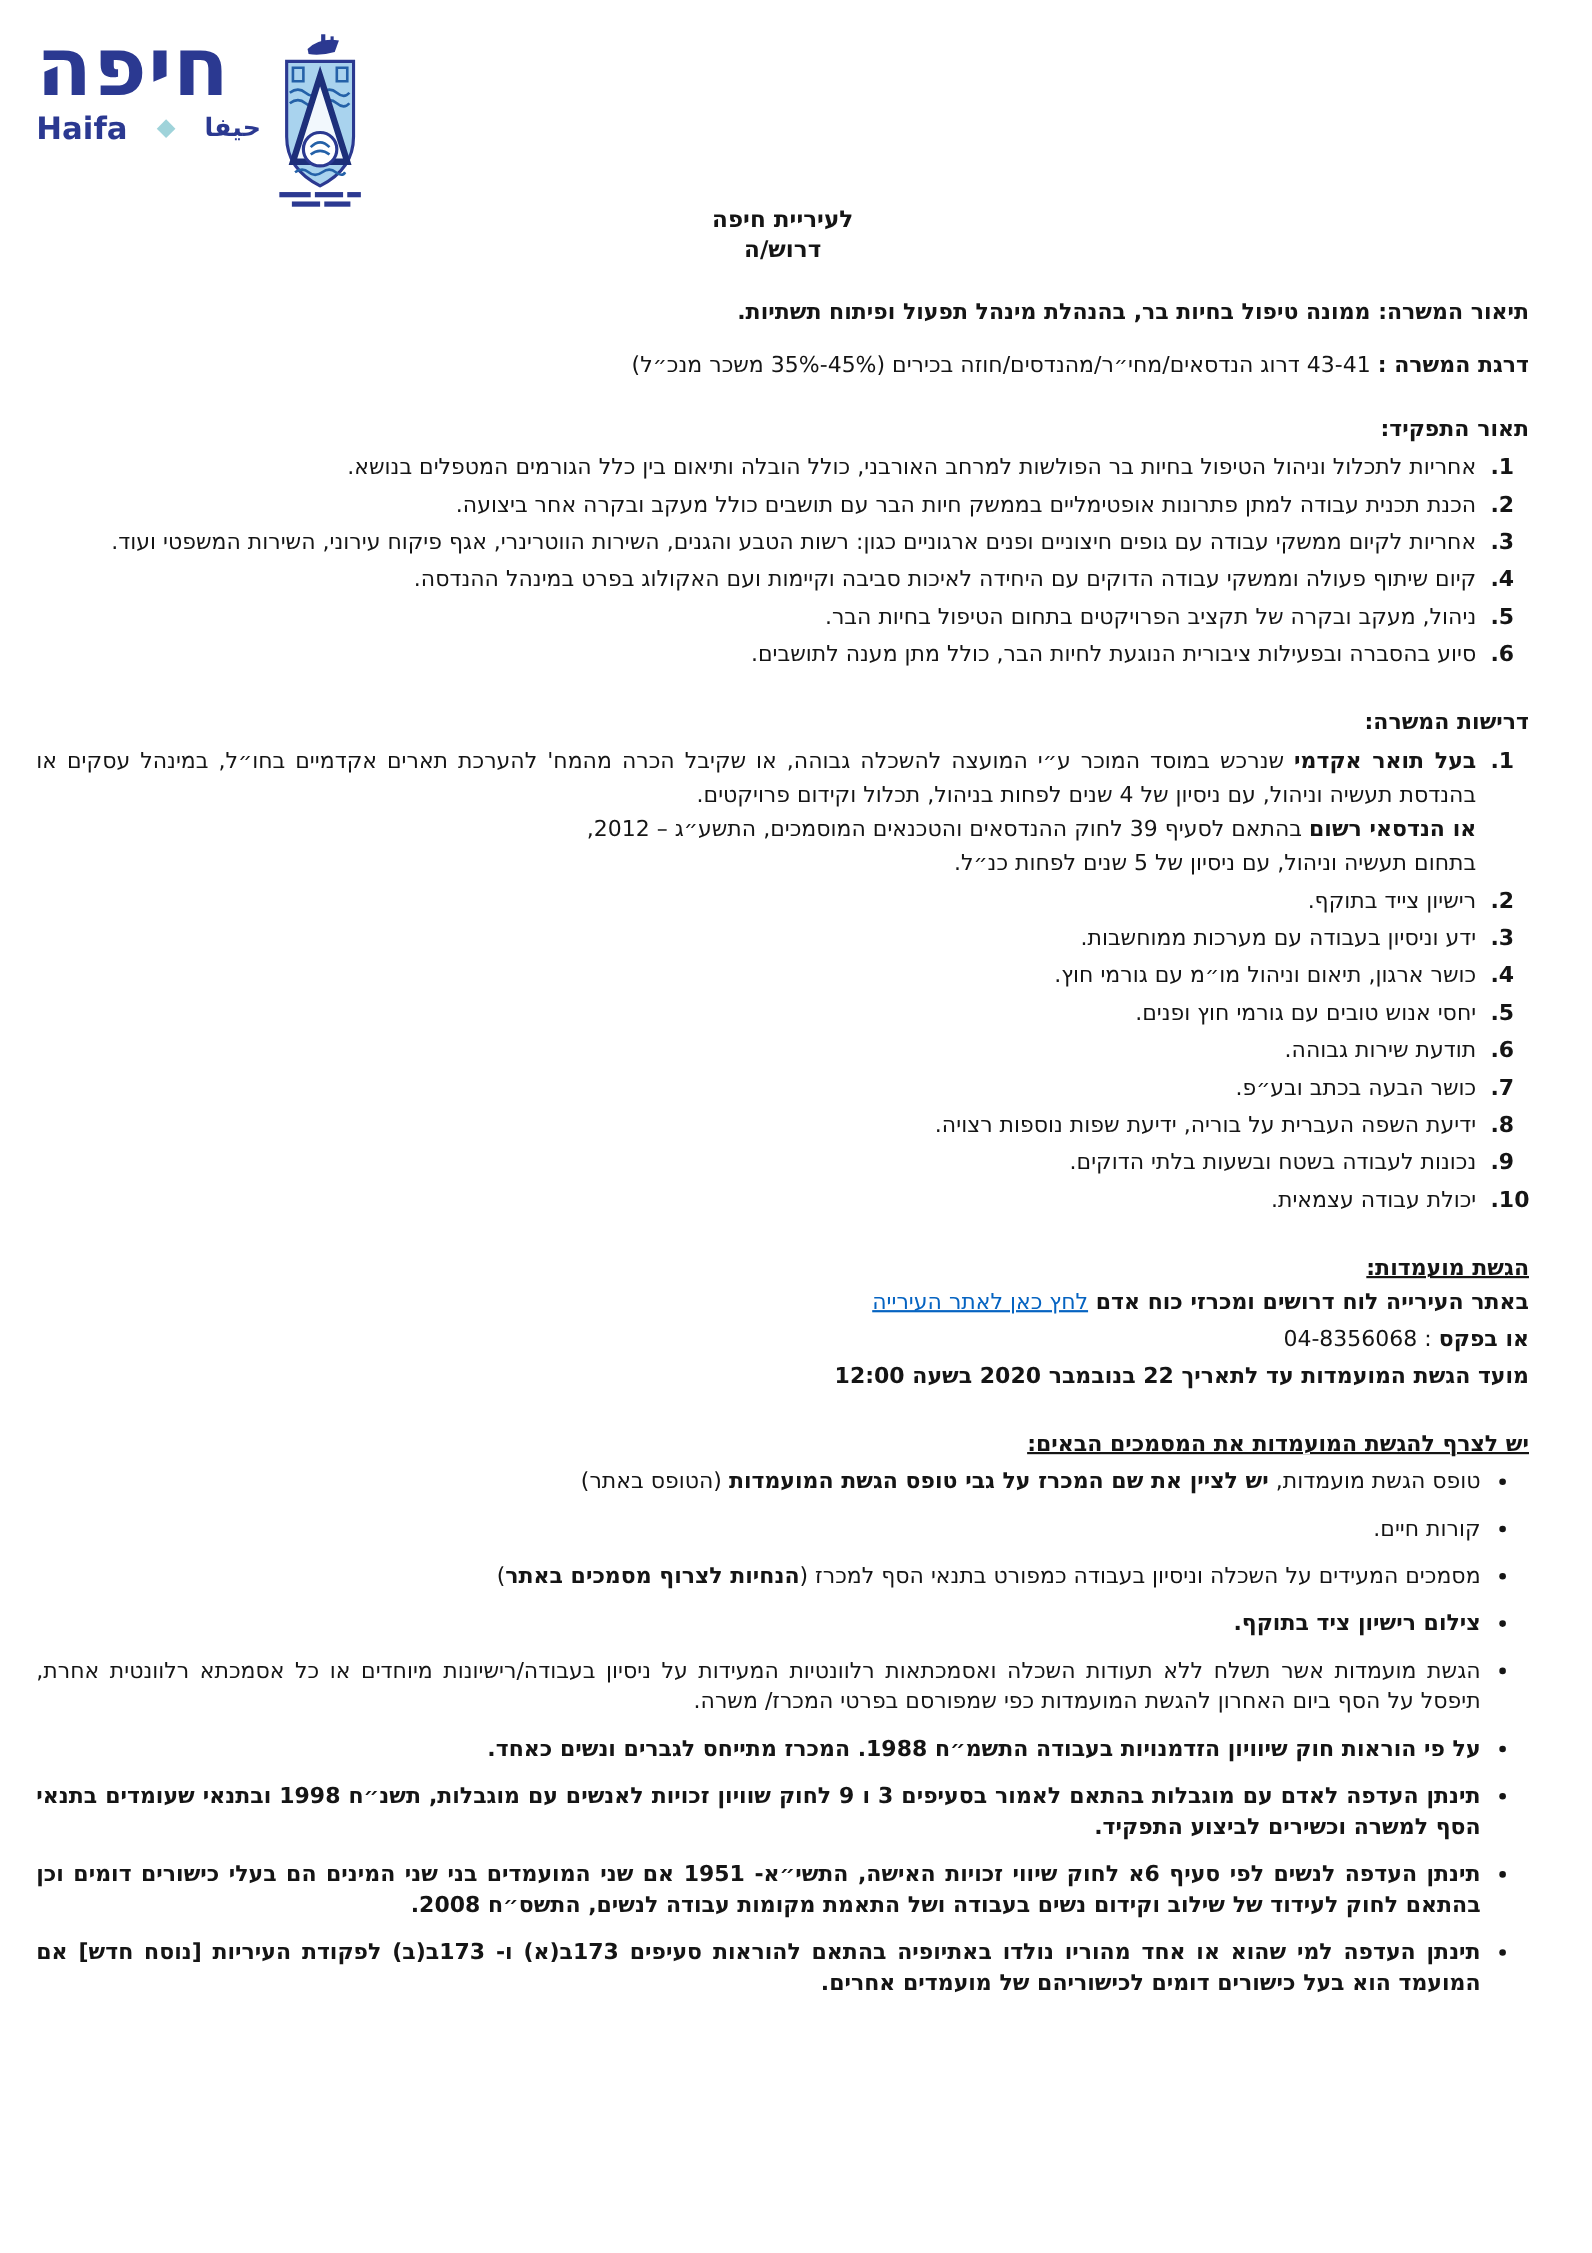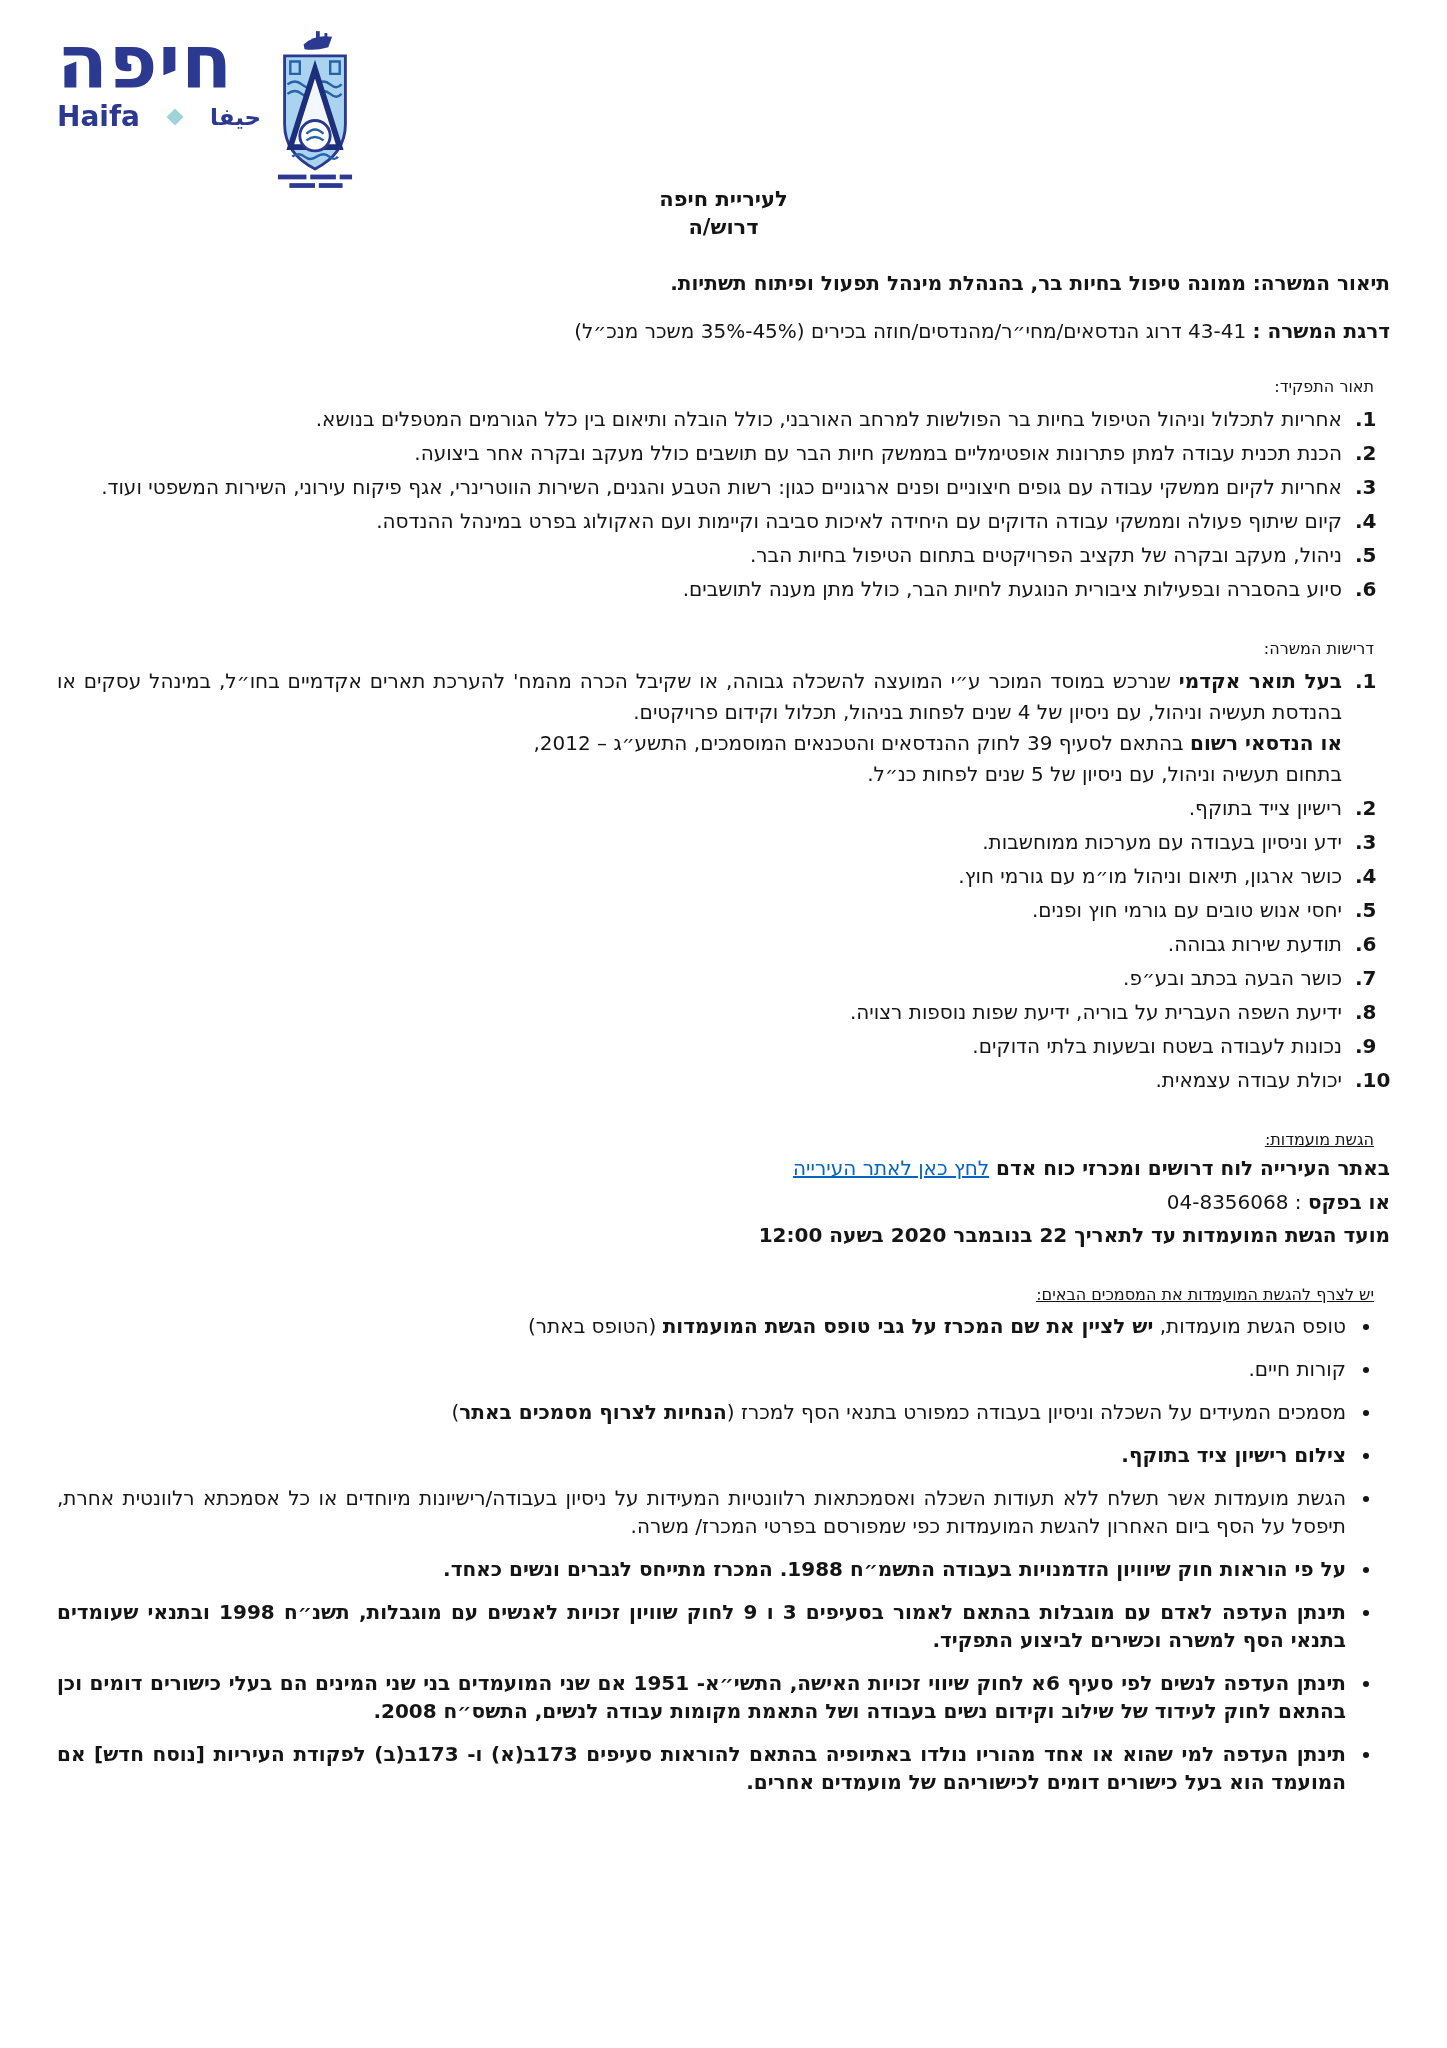--- a/index.html
+++ b/index.html
@@ -1,37 +1,37 @@
 <!DOCTYPE html>
 <html lang="he"><head>
 <meta charset="utf-8">
 <style>
   html,body{margin:0;padding:0;background:#ffffff;}
   body{width:1447px;height:2048px;font-family:"DejaVu Sans",sans-serif;color:#151515;}
-  .page{box-sizing:border-box;width:1447px;height:2048px;padding:26px 57px 0 57px;overflow:hidden;background:#fff;}
+  .page{box-sizing:border-box;width:1447px;height:2048px;padding:26px 57px 0 33px;overflow:hidden;background:#fff;}
 
   
   .letterhead{position:relative;height:156px;}
   .logo{position:absolute;left:0;top:0;direction:ltr;display:flex;align-items:flex-start;gap:16px;}
   .logo-hebrew{font-size:74px;font-weight:700;color:#2b3991;line-height:0.95;letter-spacing:1px;}
   .logo-sub{direction:ltr;display:flex;align-items:center;gap:29px;margin-top:4px;color:#2b3991;font-weight:700;font-size:28px;}
   .logo-diamond{width:12px;height:12px;background:#9fd3da;transform:rotate(45deg);display:inline-block;}
   .logo-arabic{font-size:23px;}
   .emblem{margin-top:2px;}
 
   
   .center-head{text-align:center;font-weight:700;font-size:21px;line-height:1.32;margin-top:4px;}
 
   .b{font-weight:700;}
   .u{text-decoration:underline;}
 
   .job-title{margin:30px 0 0;font-size:20px;font-weight:700;}
   .grade{margin:24px 0 0;font-size:20px;}
 
-  h3{font-size:16px;font-weight:400;margin:34px 16px 8px;}
+  h3{font-size:20px;font-weight:700;margin:34px 0 8px;}
   h3.tight{margin-bottom:4px;}
 
   ol{margin:2px 0 0;padding:0 42px 0 0;text-align:justify;}
   ol li{font-size:20px;line-height:1.55;margin:0 0 3px;padding-right:6px;}
   li::marker{font-weight:700;}
 
   .sub-line{margin:3px 0;font-size:20px;line-height:1.52;}
   .link{color:#0563c1;text-decoration:underline;cursor:pointer;}
 
   ul.attach{margin:6px 0 0;padding:0 40px 0 0;list-style:disc;text-align:justify;}

